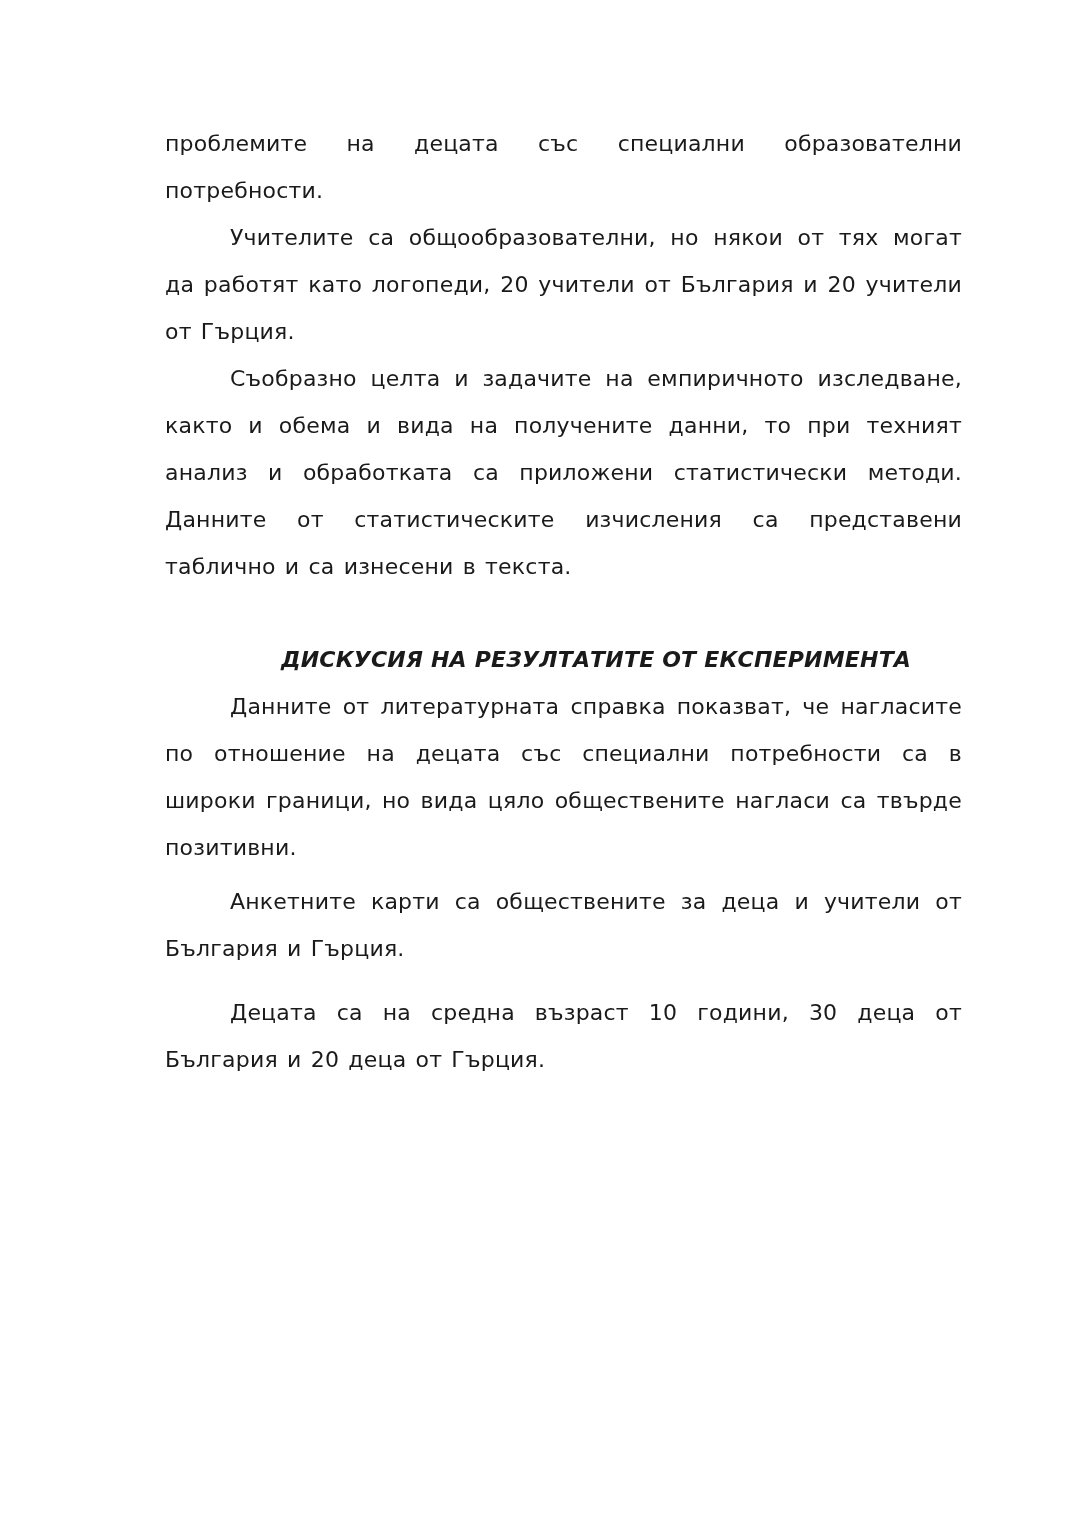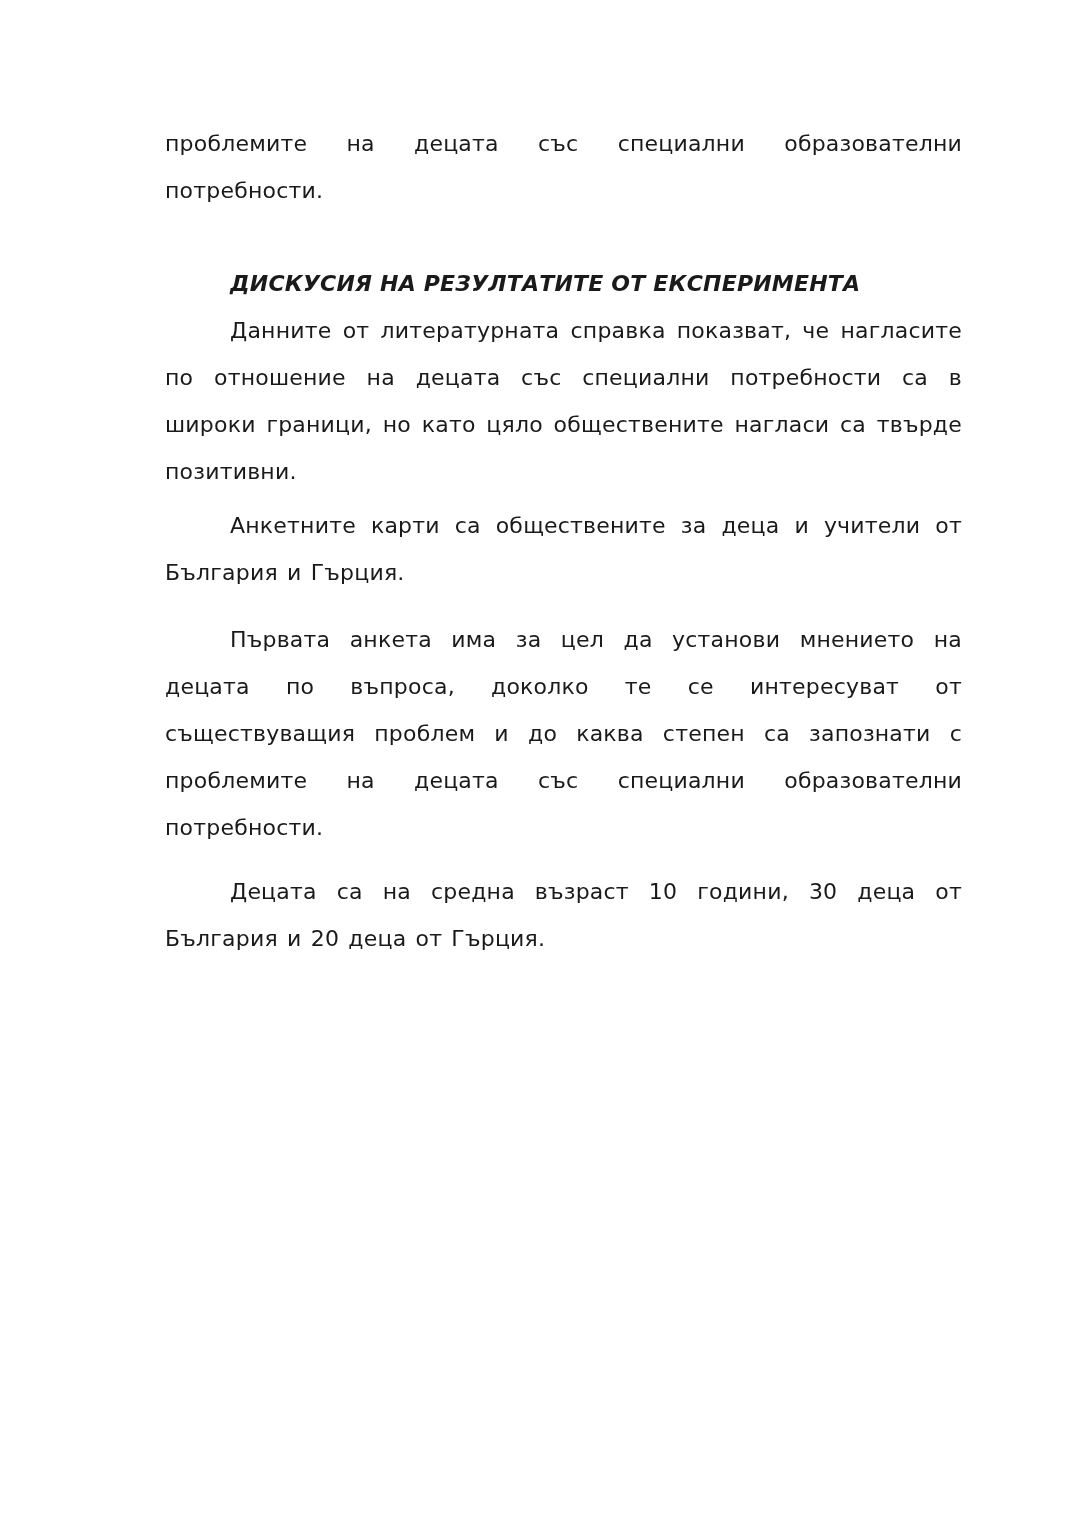--- a/index.html
+++ b/index.html
@@ -29,37 +29,39 @@
   .para.no-indent { text-indent: 0; }
   .heading {
     font-size: 22px;
     line-height: 47px;
     font-weight: bold;
     font-style: italic;
     margin-top: 46px;
     text-indent: 65px;
     letter-spacing: 0.2px;
     white-space: nowrap;
+    text-align: center;
   }
   .sp-s  { margin-top: 7px; }
   .sp-m  { margin-top: 20px; }
   .sp-m2 { margin-top: 17px; }
 </style>
 </head>
 <body>
 
 <div class="page">
 
   <p class="para no-indent">проблемите на децата със специални образователни потребности.</p>
 
+  <p class="para">Учителите са общообразователни, но някои от тях могат да работят като логопеди, 20 учители от България и 20 учители от Гърция.</p>
 
+  <p class="para">Съобразно целта и задачите на емпиричното изследване, както и обема и вида на получените данни, то при техният анализ и обработката са приложени статистически методи. Данните от статистическите изчисления са представени таблично и са изнесени в текста.</p>
 
   <h2 class="heading">ДИСКУСИЯ НА РЕЗУЛТАТИТЕ ОТ ЕКСПЕРИМЕНТА</h2>
 
-  <p class="para">Данните от литературната справка показват, че нагласите по отношение на децата със специални потребности са в широки граници, но като цяло обществените нагласи са твърде позитивни.</p>
+  <p class="para">Данните от литературната справка показват, че нагласите по отношение на децата със специални потребности са в широки граници, но вида цяло обществените нагласи са твърде позитивни.</p>
 
   <p class="para sp-s">Анкетните карти са обществените за деца и учители от България и Гърция.</p>
 
-  <p class="para sp-m">Първата анкета има за цел да установи мнението на децата по въпроса, доколко те се интересуват от съществуващия проблем и до каква степен са запознати с проблемите на децата със специални образователни потребности.</p>
 
   <p class="para sp-m2">Децата са на средна възраст 10 години, 30 деца от България и 20 деца от Гърция.</p>
 
 </div>
 
 </body></html>

